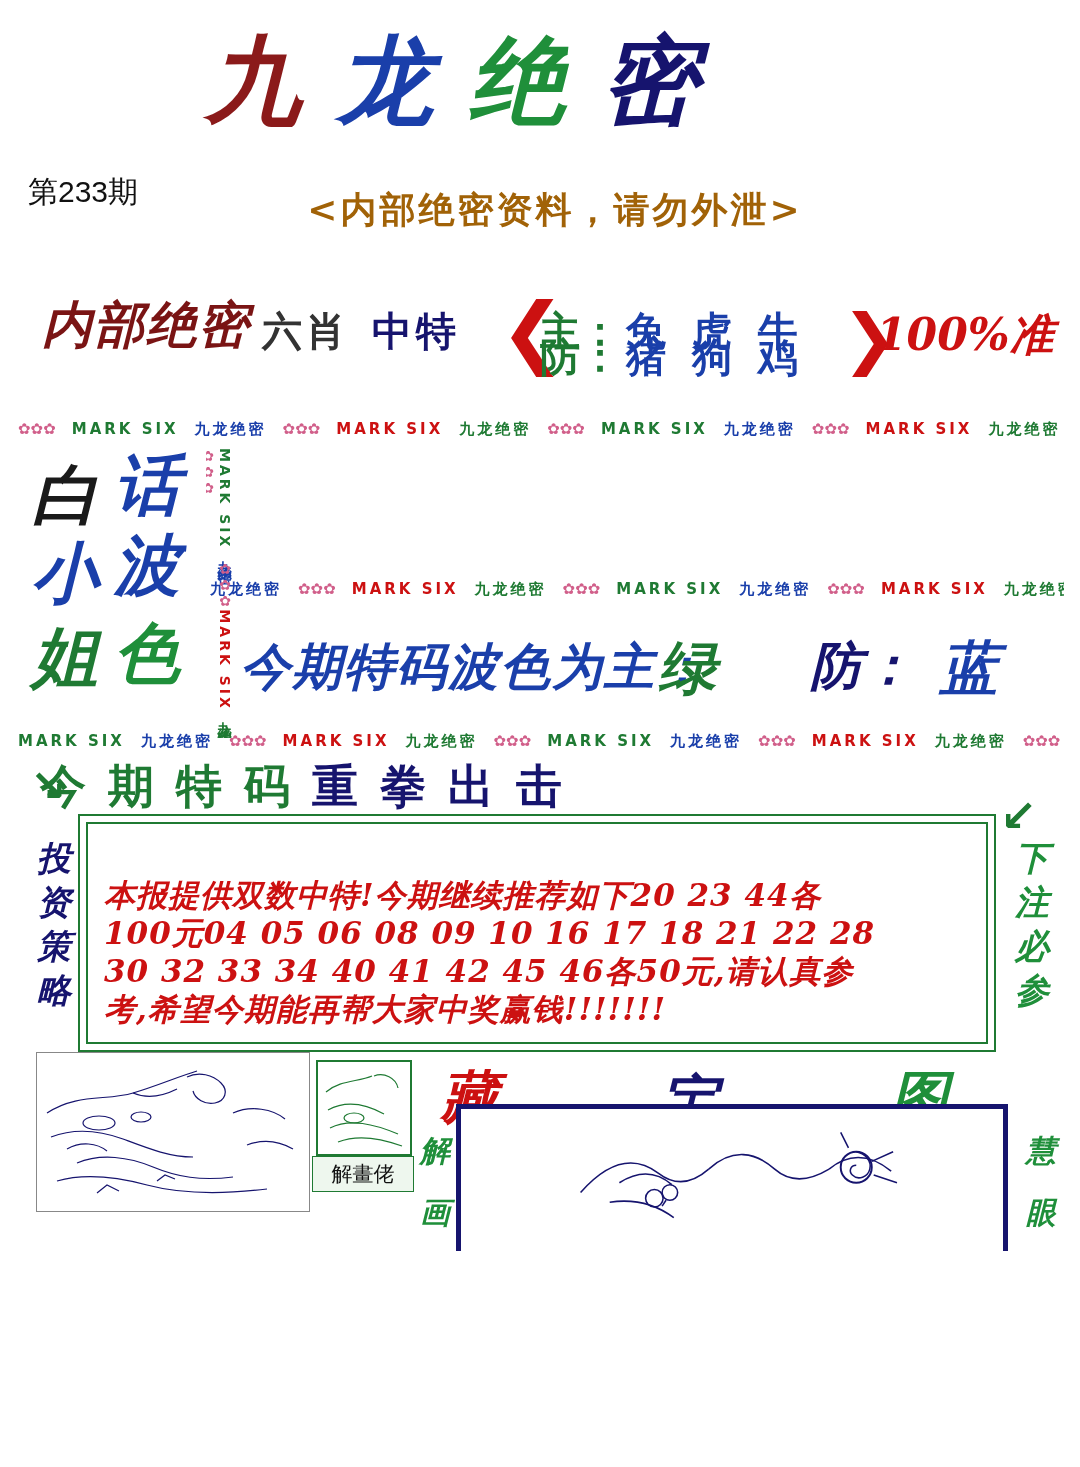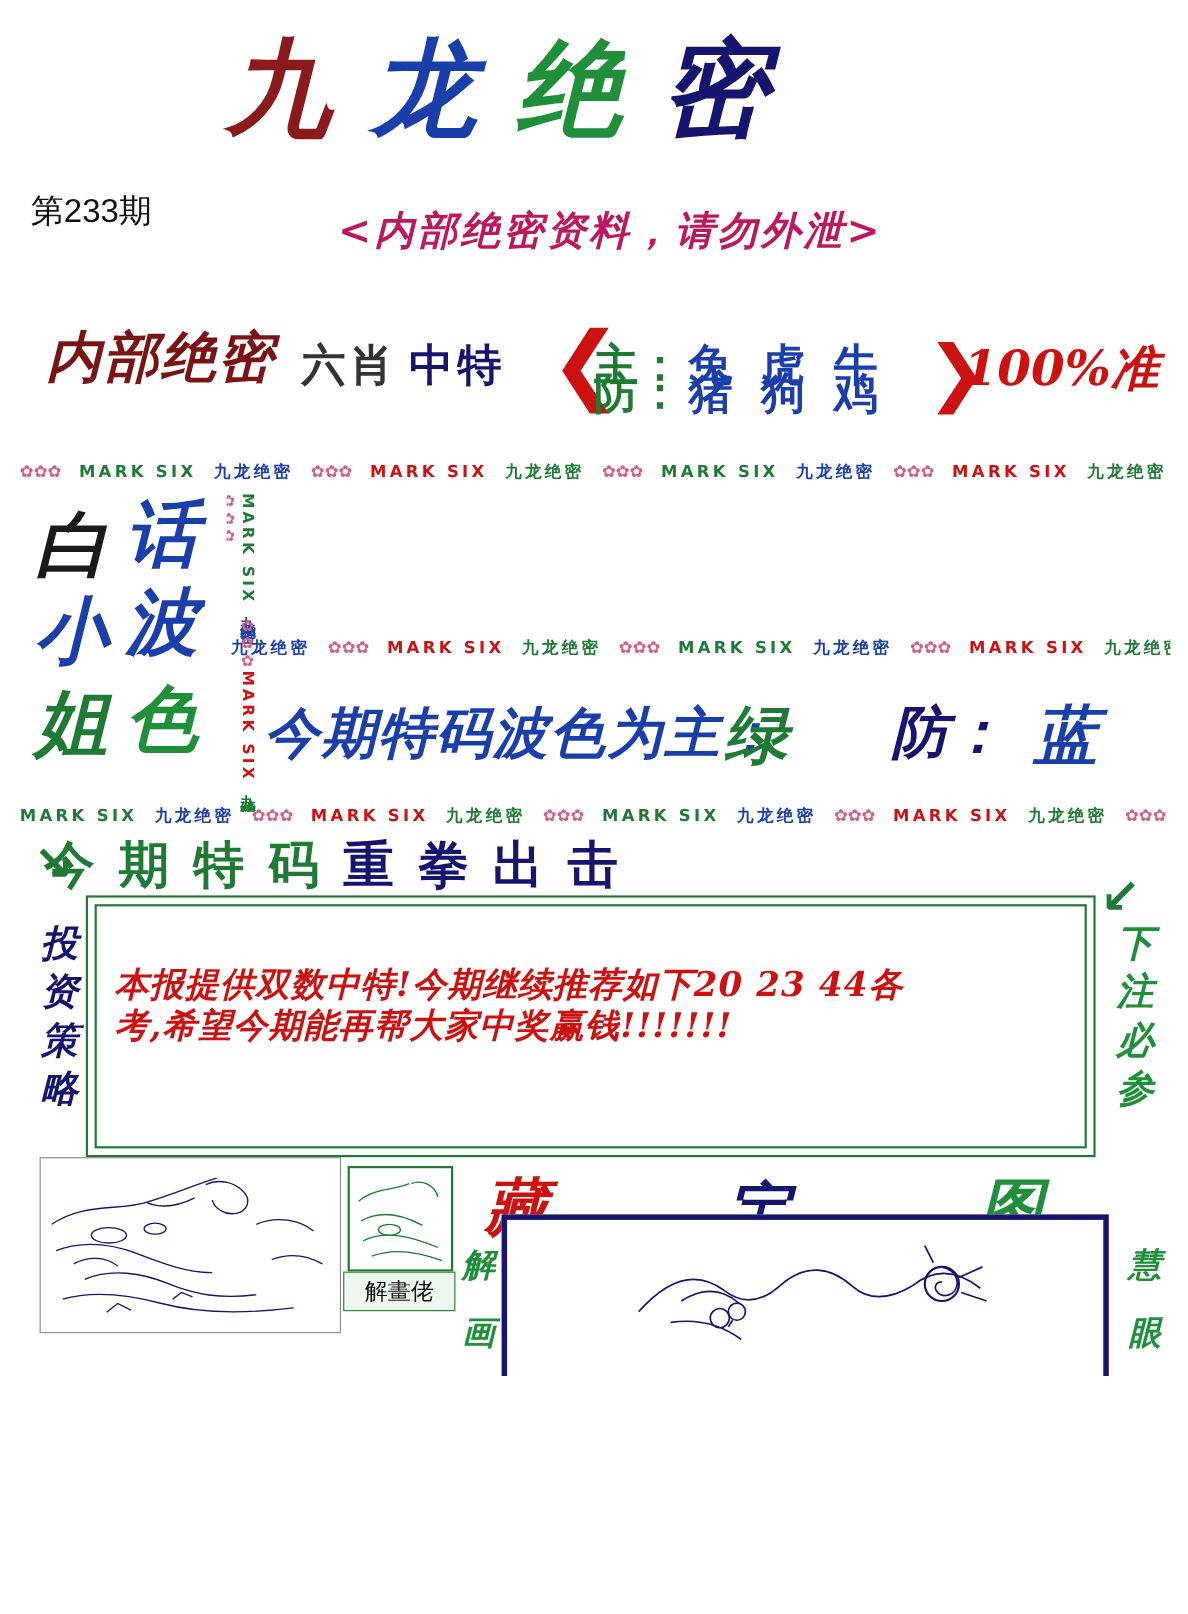--- a/index.html
+++ b/index.html
@@ -47,36 +47,35 @@
     font-family: "Liberation Sans", sans-serif;
   }
 
   .subtitle {
     position: absolute;
     top: 186px;
     left: 215px;
     width: 680px;
     text-align: center;
     font-family: "DejaVu Serif", serif;
-    font-style: italic;
     font-weight: bold;
     font-size: 36px;
-    color: #be185d;
+    color: #a16207;
     letter-spacing: 3px;
   }
 
   
   .secret-row { position: absolute; top: 278px; left: 0; width: 1080px; height: 110px; }
   .secret-a {
     position: absolute; left: 42px; top: 14px;
     font-family: "DejaVu Serif", serif; font-style: italic; font-weight: bold;
     font-size: 50px; color: #7a1414; letter-spacing: 2px;
   }
   .secret-b {
-    position: absolute; left: 274px; top: 26px;
+    position: absolute; left: 262px; top: 26px;
     font-family: Liberation Mono, monospace; font-weight: bold;
     font-size: 40px; color: #333; letter-spacing: 4px;
   }
   .secret-c {
     position: absolute; left: 372px; top: 26px;
     font-family: "DejaVu Serif", serif; font-weight: bold;
     font-size: 40px; color: #16146e; letter-spacing: 4px;
   }
   .bracket-l {
     position: absolute; left: 500px; top: 8px;
@@ -370,20 +369,22 @@
   <div class="side-label" id="side-right">
       <div>下</div>
       <div>注</div>
       <div>必</div>
       <div>参</div>
     </div>
 
   <div class="rec-box"></div>
   <div class="rec-text">
     <div>本报提供双数中特!今期继续推荐如下20 23 44各</div>
+    <div>100元04 05 06 08 09 10 16 17 18 21 22 28</div>
+    <div>30 32 33 34 40 41 42 45 46各50元,请认真参</div>
     <div>考,希望今期能再帮大家中奖赢钱!!!!!!!</div>
   </div>
 
   <div class="pic-left">
     <svg class="pic-svg" viewBox="0 0 272 158" xmlns="http://www.w3.org/2000/svg">
       <g fill="none" stroke="#16146e" stroke-width="1.2">
         <path d="M10 60 C 40 40, 70 48, 96 40 C 120 33, 140 24, 160 18"></path>
         <path d="M96 40 C 110 46, 124 44, 140 36"></path>
         <path d="M150 24 C 162 18, 176 22, 184 30 C 192 38, 188 48, 178 50 C 168 52, 158 46, 156 38"></path>
         <path d="M14 84 C 40 74, 64 78, 86 86 C 110 95, 132 104, 156 104"></path>

